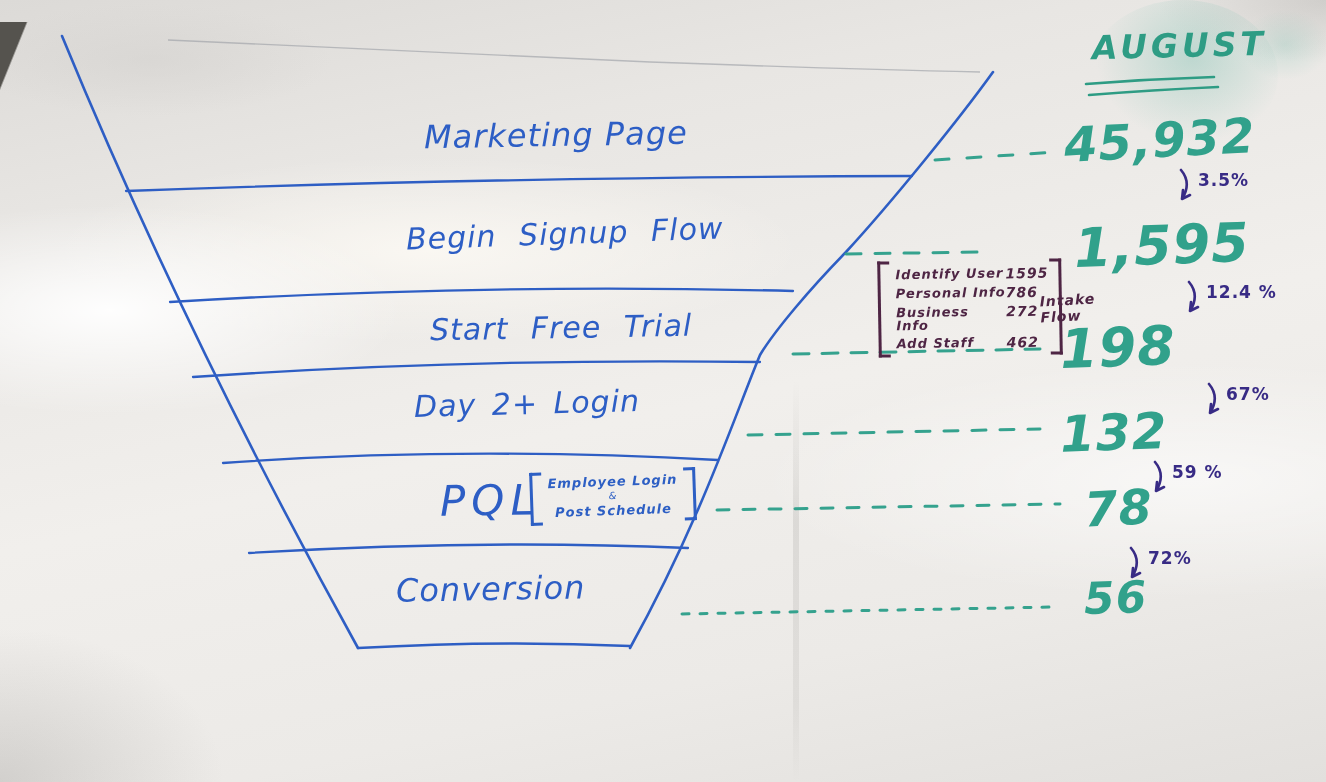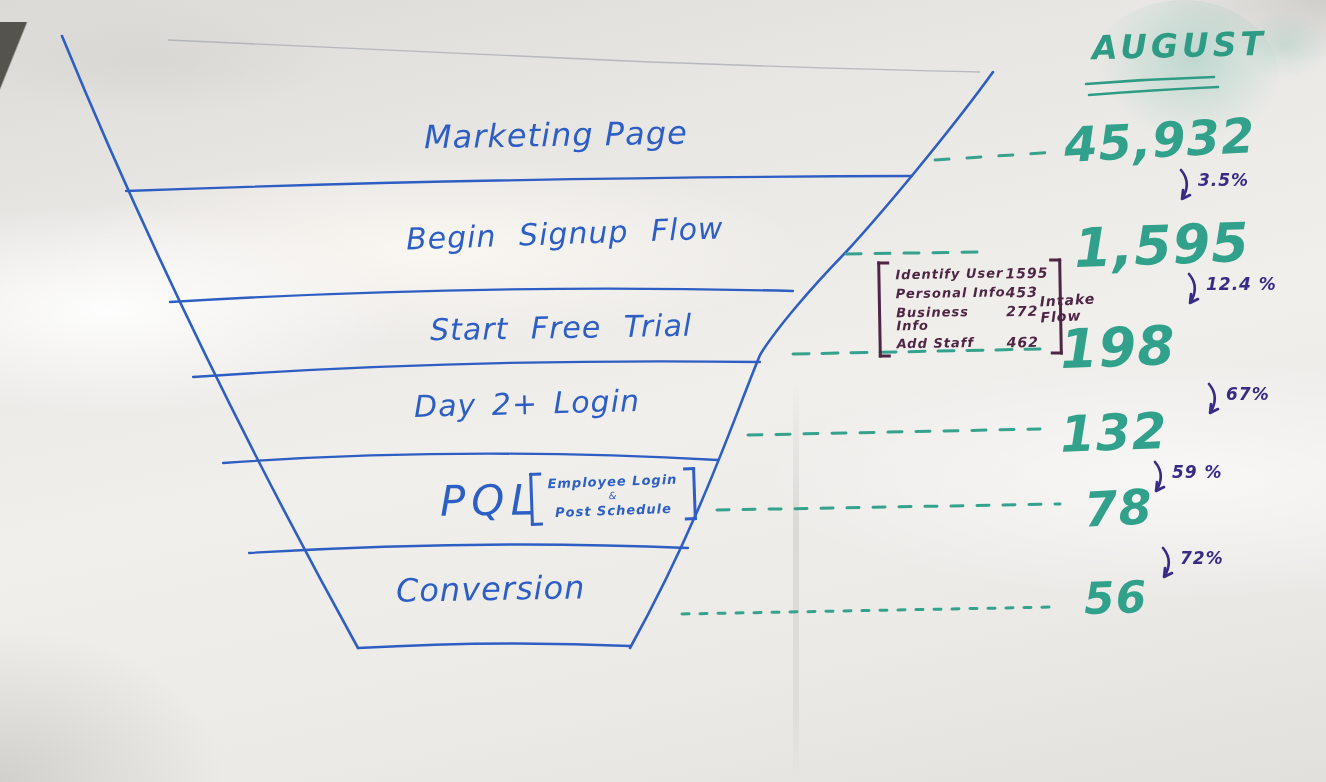--- a/index.html
+++ b/index.html
@@ -64,26 +64,26 @@
   .count{color:#31a18b;font-weight:600;white-space:nowrap;}
   .c0{left:1064px;top:112px;font-size:48px;transform:rotate(-3deg);}
   .c1{left:1074px;top:214px;font-size:54px;transform:rotate(-2deg);}
   .c2{left:1060px;top:316px;font-size:54px;transform:rotate(-2deg);}
   .c3{left:1060px;top:404px;font-size:50px;transform:rotate(-2deg);}
   .c4{left:1084px;top:480px;font-size:48px;transform:rotate(-3deg);}
   .c5{left:1084px;top:572px;font-size:44px;transform:rotate(-2deg);}
 
   
   .rate{color:#382b85;font-weight:700;display:flex;align-items:flex-start;gap:5px;white-space:nowrap;}
-  .rate span{font-size:17px;font-style:italic;letter-spacing:1px;padding-top:2px;}
+  .rate span{font-size:17px;letter-spacing:1px;padding-top:2px;}
   .r0{left:1176px;top:168px;}
-  .r1{left:1184px;top:272px;}
+  .r1{left:1184px;top:280px;}
   .r2{left:1204px;top:382px;}
   .r3{left:1150px;top:460px;}
-  .r4{left:1158px;top:546px;}
+  .r4{left:1126px;top:546px;}
 </style>
 </head>
 <body>
 
 <div class="board">
 
   <div class="abs corner-sliver"></div>
   <div class="abs seam"></div>
   <div class="abs smudge"></div>
   <div class="abs smudge2"></div>
@@ -136,21 +136,21 @@
 
   <div class="abs bracket-box intake">
     <div class="br l"></div>
     <div class="rows hand">
       <div class="row">
         <span class="lbl">Identify User</span>
         <span class="val">1595</span>
       </div>
       <div class="row">
         <span class="lbl">Personal Info</span>
-        <span class="val">453</span>
+        <span class="val">786</span>
       </div>
       <div class="row">
         <span class="lbl">Business Info</span>
         <span class="val">272</span>
       </div>
       <div class="row">
         <span class="lbl">Add Staff</span>
         <span class="val">462</span>
       </div>
     </div>

